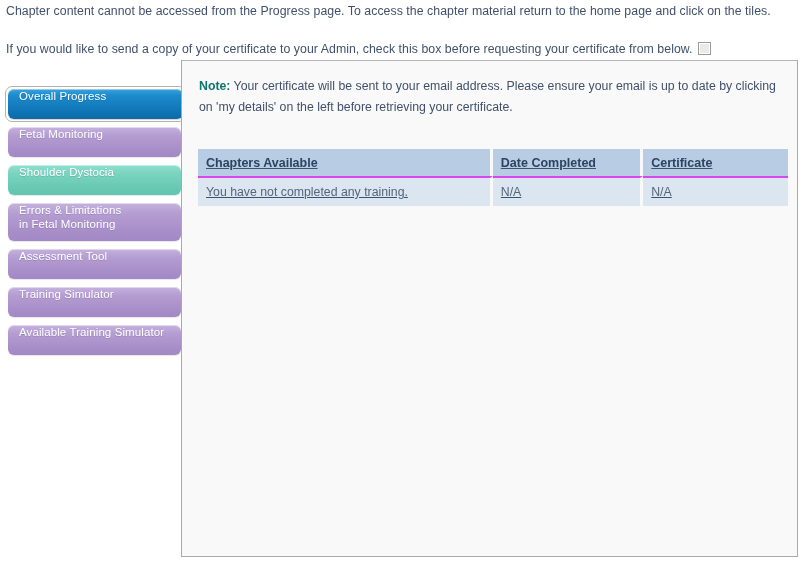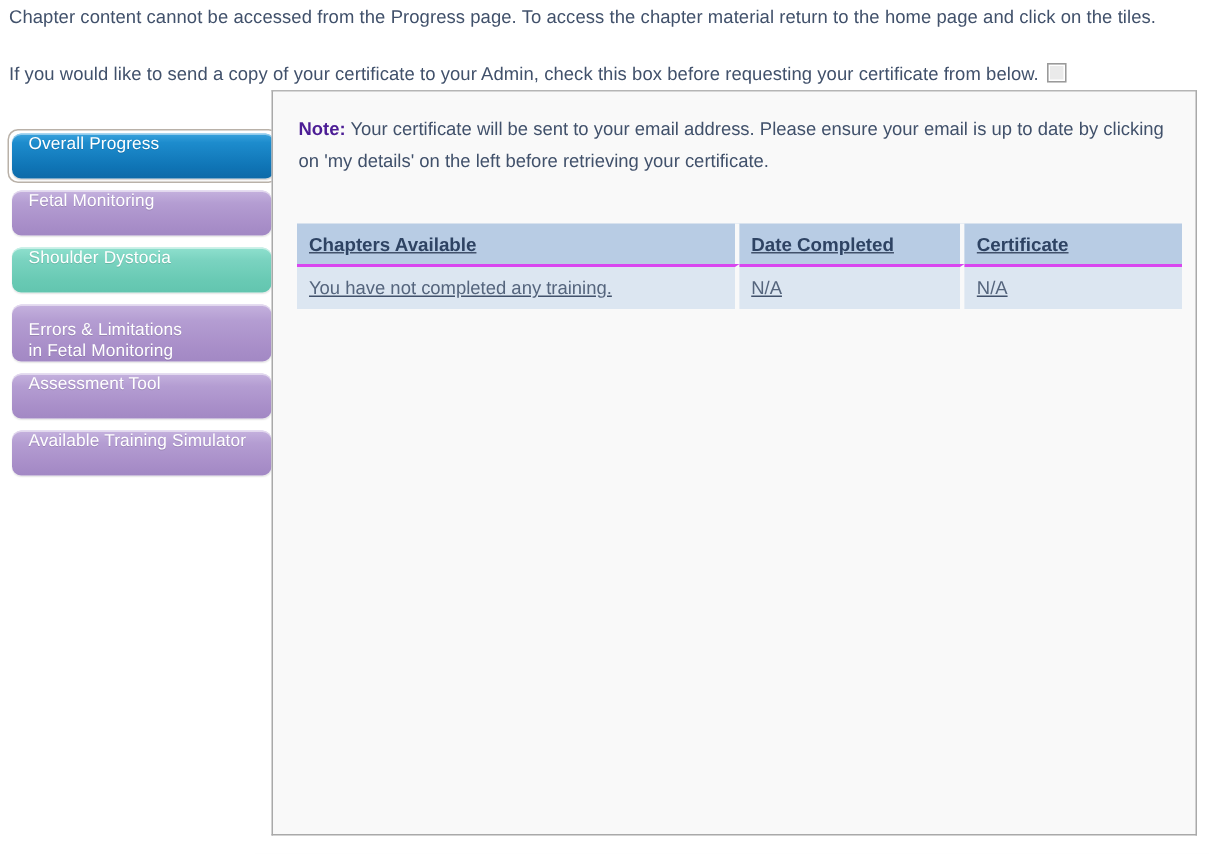--- a/index.html
+++ b/index.html
@@ -64,21 +64,21 @@
     color: #ffffff;
     font-size: 11.5px;
     letter-spacing: 0.1px;
     display: flex;
     height: 30px;
     line-height: 14px;
     text-shadow: 0 1px 0 rgba(0,0,0,0.13);
   }
   .nav-item.two-line {
     height: 38px;
-    align-items: flex-end;
+    align-items: flex-start;
   }
   .nav-item .nav-label { display: block; }
   .nav-label .l2 { display: block; }
 
   
   .nav-blue {
     background: linear-gradient(to bottom, #3ba3dd 0%, #1d8ccd 20%, #0f74b5 75%, #0d6aa8 100%);
     box-shadow: inset 0 1px 0 rgba(255,255,255,0.45),
                 0 1px 1px rgba(0,0,0,0.18);
   }
@@ -120,21 +120,21 @@
     border-top-color: #b5b5b5;
   }
   #note-block {
     margin: 15px 17px 0 17px;
     font-size: 12.3px;
     color: #41516b;
     line-height: 21px;
   }
   #note-block .note-label {
     font-weight: bold;
-    color: #4c1d95;
+    color: #0f766e;
   }
 
   
   #progress-table {
     position: absolute;
     left: 16px;
     top: 88px;
     width: 590px;
     border-collapse: separate;
     border-spacing: 0;
@@ -190,20 +190,23 @@
       <span class="nav-label">Fetal Monitoring</span>
     </div>
     <div class="nav-item nav-teal">
       <span class="nav-label">Shoulder Dystocia</span>
     </div>
     <div class="nav-item nav-purple two-line">
       <span class="nav-label">Errors &amp; Limitations<span class="l2">in Fetal Monitoring</span></span>
     </div>
     <div class="nav-item nav-purple">
       <span class="nav-label">Assessment Tool</span>
+    </div>
+    <div class="nav-item nav-purple">
+      <span class="nav-label">Training Simulator</span>
     </div>
     <div class="nav-item nav-purple">
       <span class="nav-label">Available Training Simulator</span>
     </div>
   </div>
 
 <div id="main-panel">
 
   <div id="note-block">
     <span class="note-label">Note:</span><span> Your certificate will be sent to your email address. Please ensure your email is up to date by clicking on 'my details' on the left before retrieving your certificate.</span>

